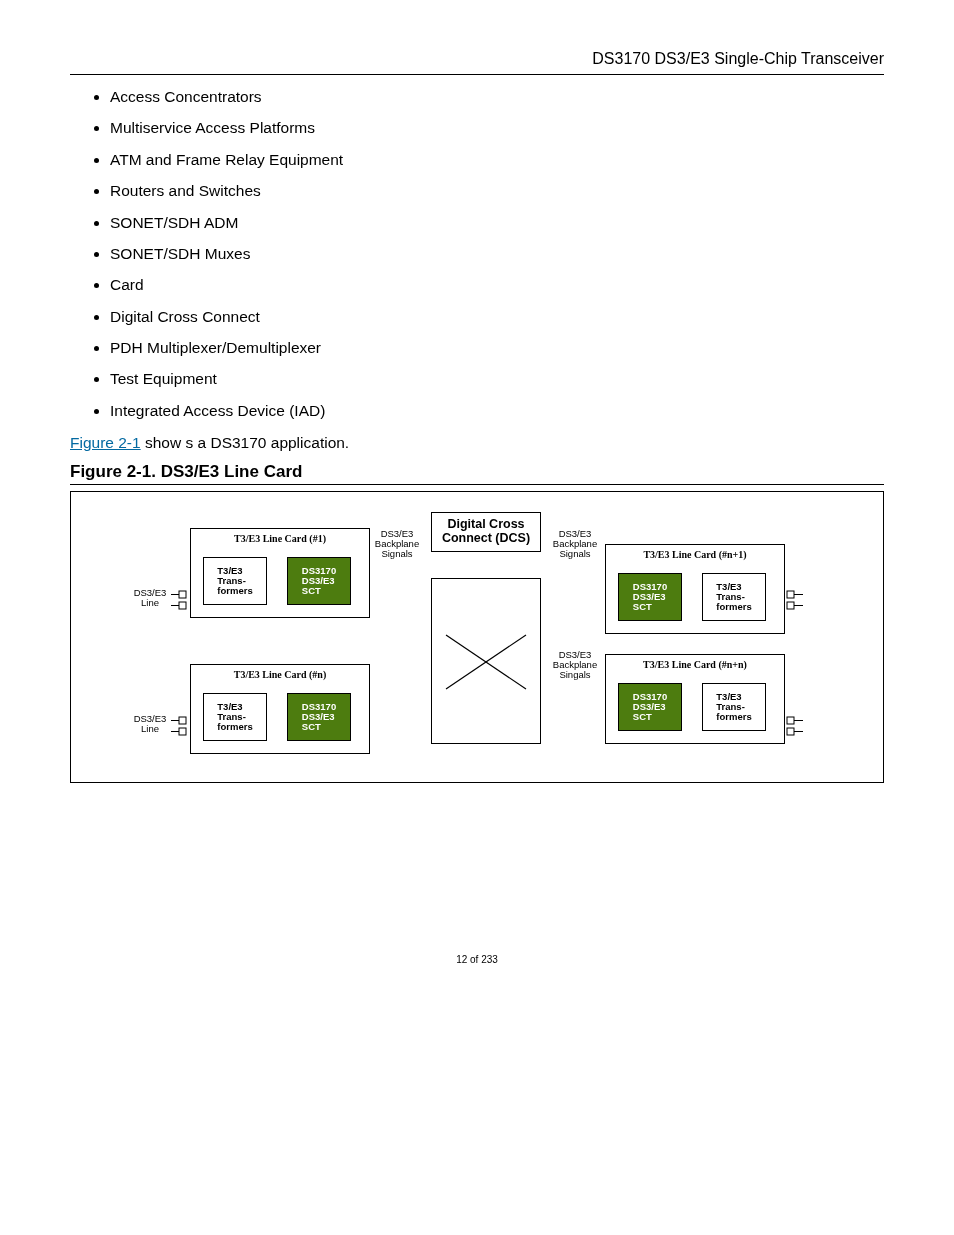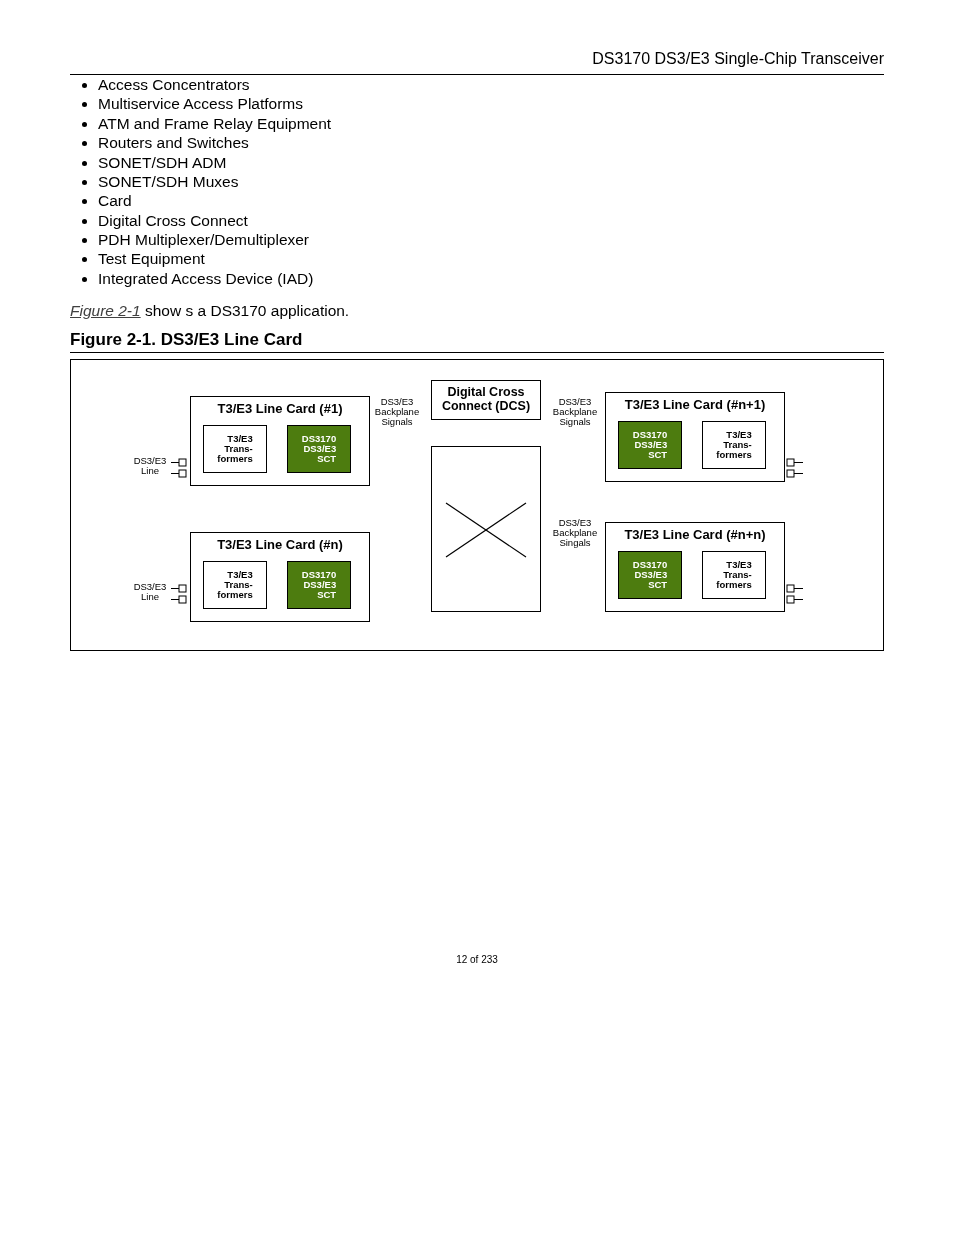--- a/index.html
+++ b/index.html
@@ -29,23 +29,23 @@
     margin-top: 44px;
     margin-bottom: 6px;
   }
   .section-heading .num { margin-right: 12px; }
   ul.apps {
     margin: 0 0 14px 0;
     padding-left: 28px;
     font-size: 15.5px;
     line-height: 1.25;
   }
-  ul.apps li { margin: 0; padding: 0; }
+  ul.apps li { margin: 12px; padding: 0; }
   .ref-line { font-size: 15.5px; margin: 10px 0 10px 0; }
-  .ref-link { color: #404040; text-decoration: underline; cursor: pointer; font-style: italic; }
+  .ref-link { color: #0369a1; text-decoration: underline; cursor: pointer; }
   .figure-caption {
     font-size: 17px;
     font-weight: bold;
     border-bottom: 1.5px solid #000;
     padding-bottom: 2px;
     margin-top: 0;
   }
   .diagram-frame {
     border: 1.5px solid #000;
     margin-top: 6px;
@@ -53,29 +53,30 @@
     position: relative;
   }
   .diagram-inner { position: relative; width: 100%; height: 100%; }
   .abs { position: absolute; }
   .card-box {
     border: 1.5px solid #000;
     background: #fff;
   }
   .card-title {
     font-weight: bold;
-    font-size: 13px;
+    font-size: 10px;
     text-align: center;
     margin: 4px 0 4px 0;
+    font-family: Liberation Serif, serif;
   }
   .subbox {
     border: 1.5px solid #000;
     font-size: 9.5px;
     font-weight: bold;
-    text-align: right;
+    text-align: left;
     display: flex;
     align-items: center;
     justify-content: center;
     line-height: 1.05;
     box-sizing: border-box;
     padding: 12px 2px;
   }
   .subbox.chip {
     background: #4d7c0f;
     color: #fff;
@@ -191,21 +192,21 @@
         </svg>
       </div>
 
       <div class="abs tiny-label" style="left:478px; top:37px; width:52px;">
         <span>DS3/E3</span><br><span>Backplane</span><br><span>Signals</span>
       </div>
       <div class="abs tiny-label" style="left:478px; top:158px; width:52px;">
         <span>DS3/E3</span><br><span>Backplane</span><br><span>Singals</span>
       </div>
 
-      <div class="abs card-box" style="left:534px; top:32px; width:178px; height:88px;">
+      <div class="abs card-box" style="left:534px; top:52px; width:178px; height:88px;">
         <div class="card-title">T3/E3 Line Card (#n+1)</div>
         <div class="abs subbox chip" style="left:12px; top:28px; width:64px; height:48px;">
           <div><span>DS3170</span><br><span>DS3/E3</span><br><span>SCT</span></div>
         </div>
         <div class="abs subbox" style="left:96px; top:28px; width:64px; height:48px;">
           <div><span>T3/E3</span><br><span>Trans-</span><br><span>formers</span></div>
         </div>
       </div>
 
       <div class="abs card-box" style="left:534px; top:162px; width:178px; height:88px;">

